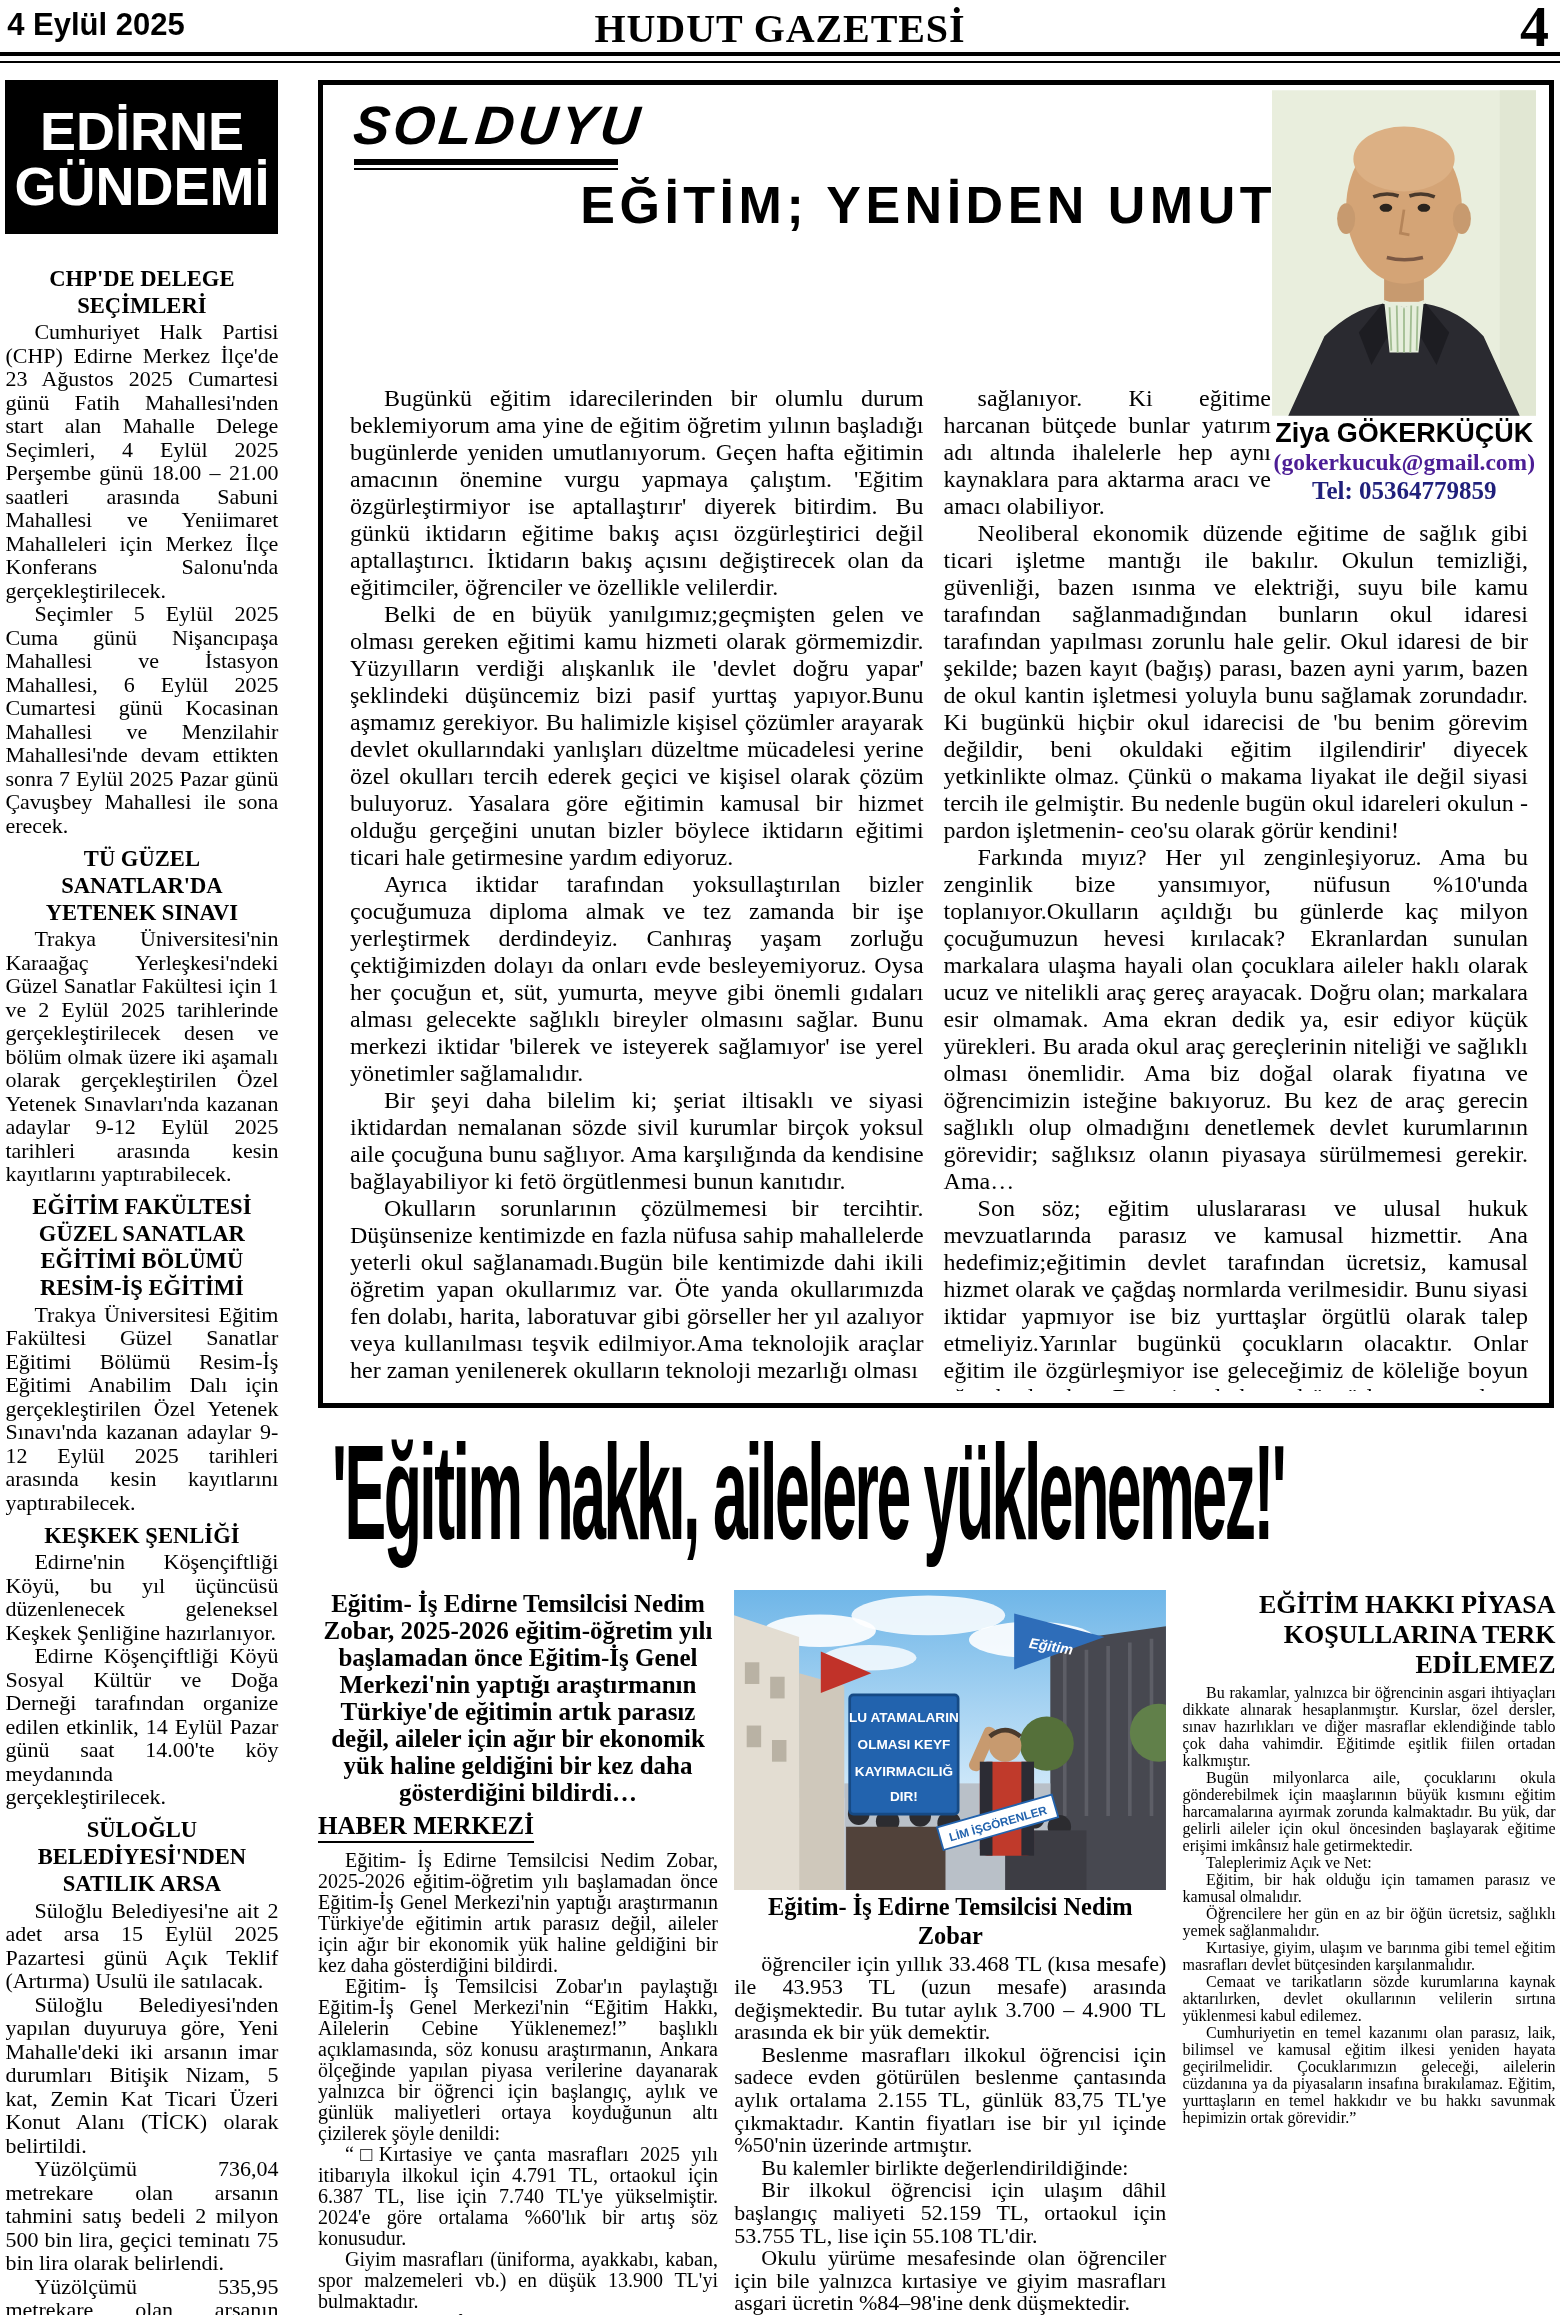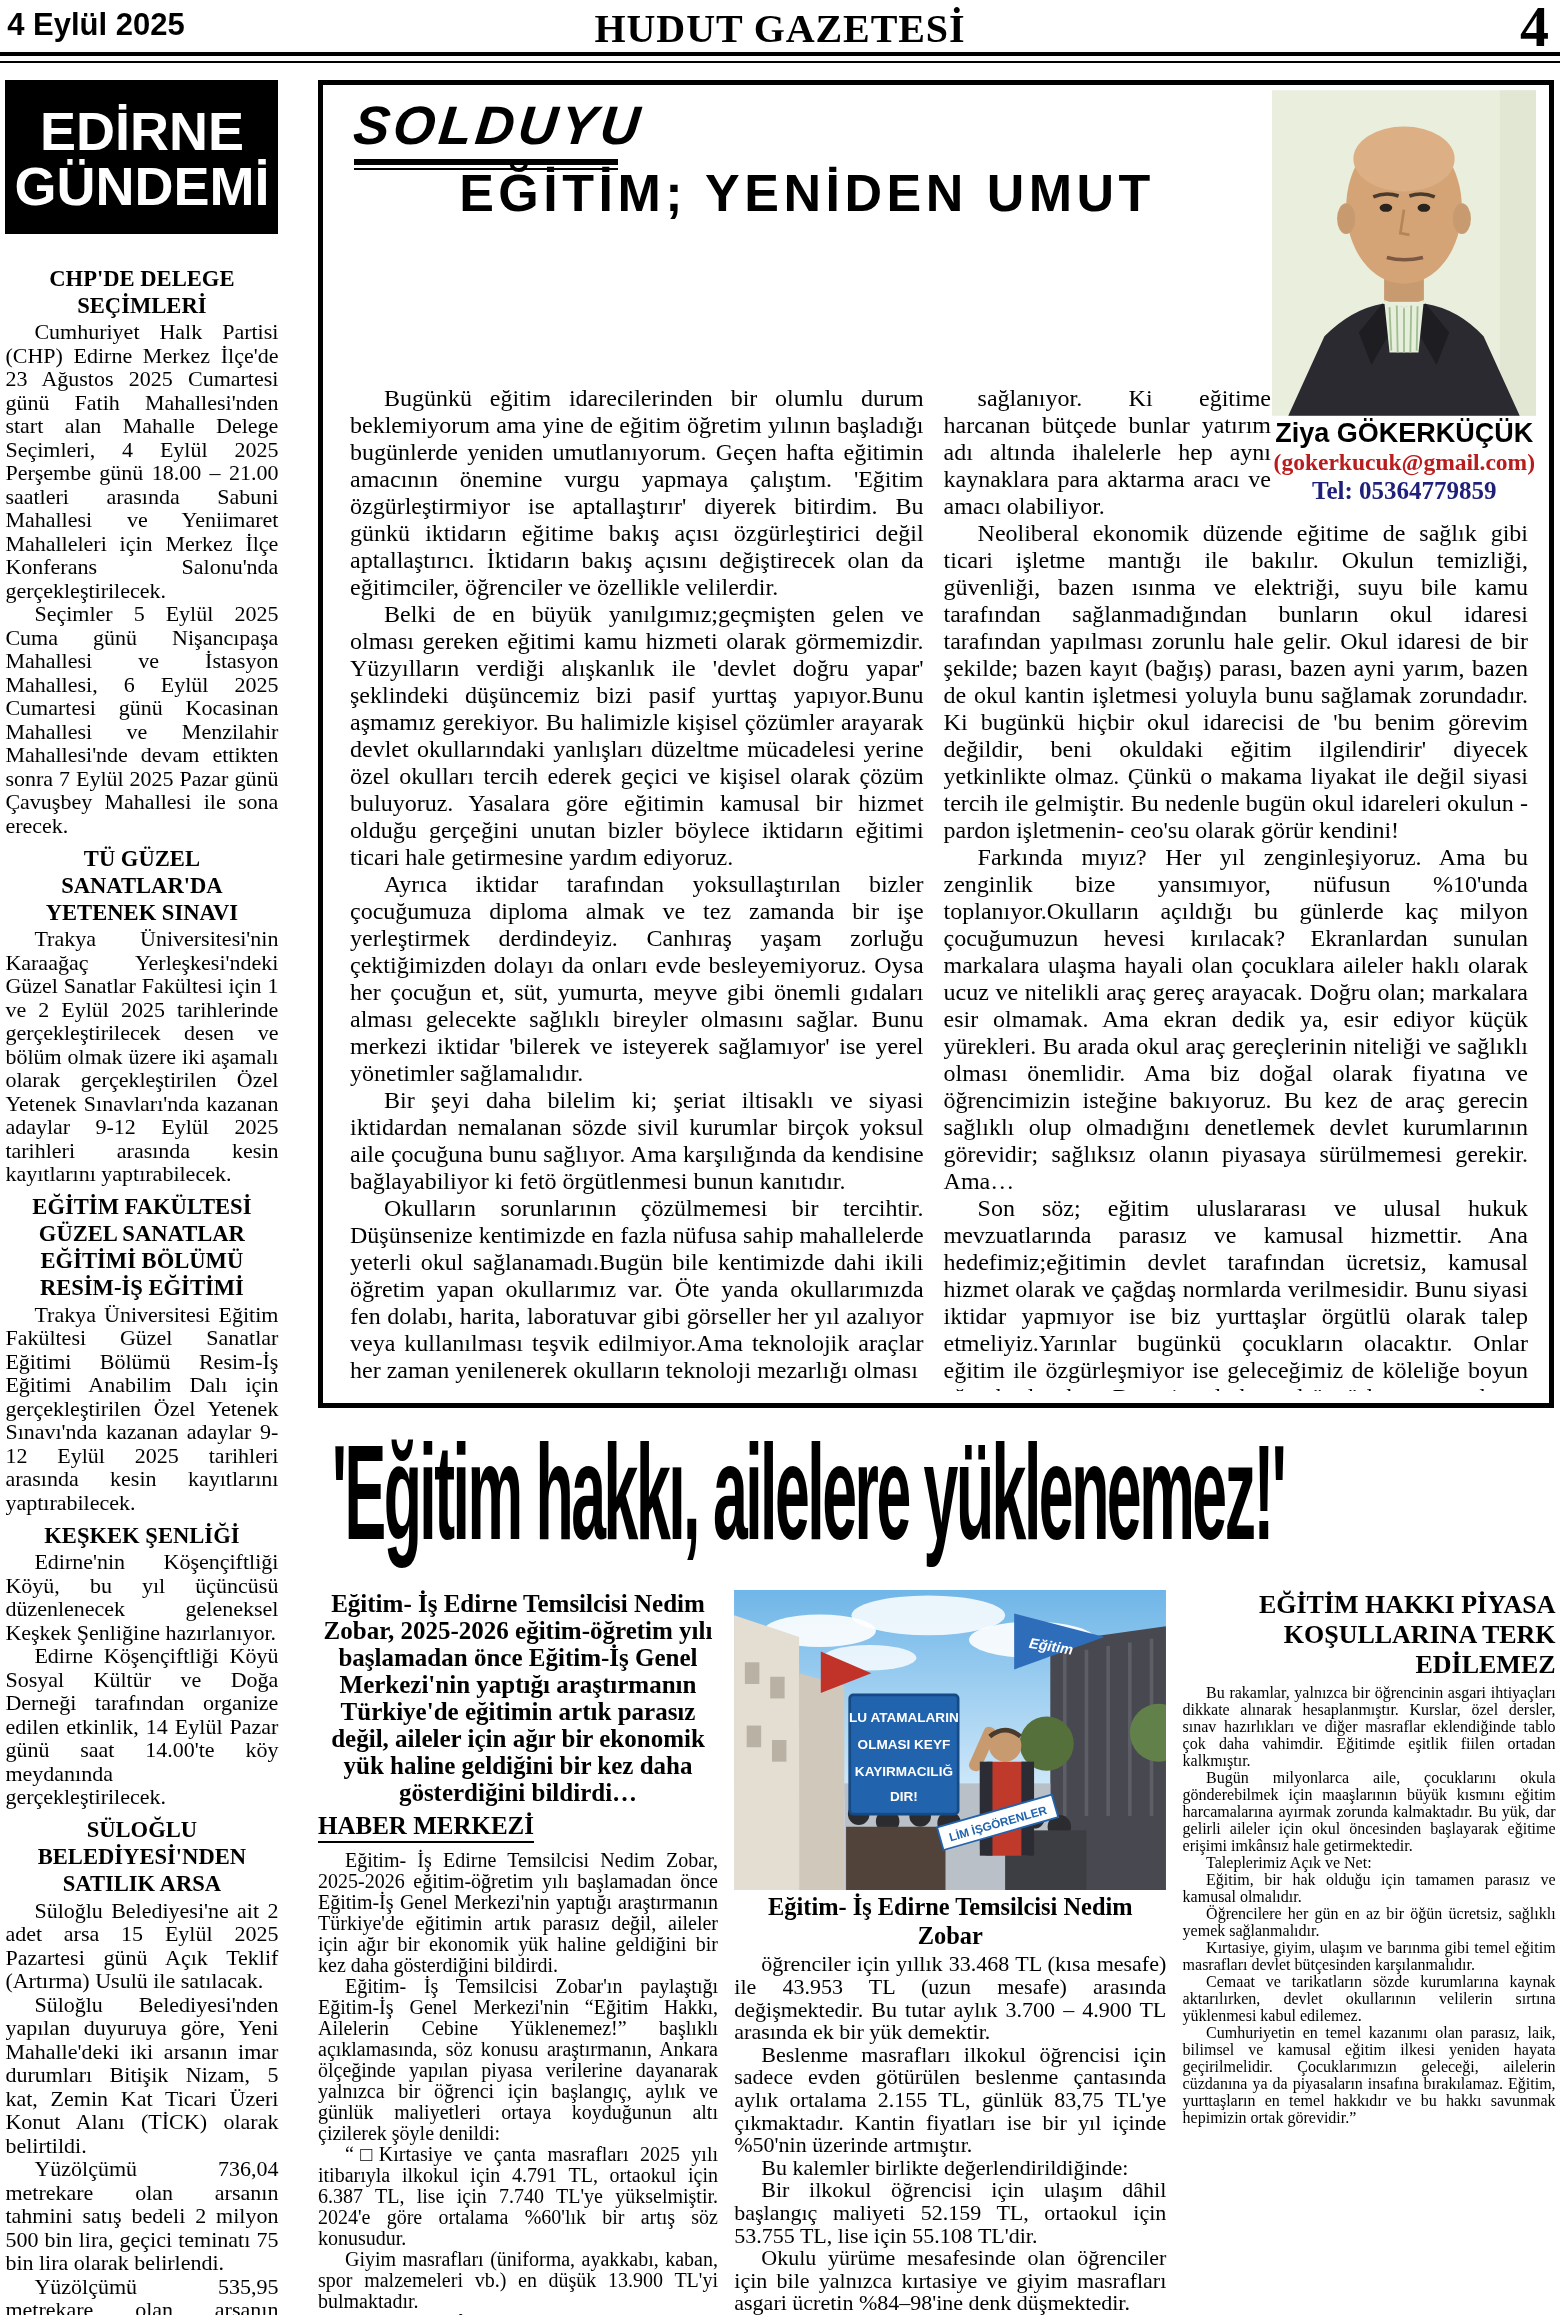--- a/index.html
+++ b/index.html
@@ -23,26 +23,26 @@
   .sb-h{font:bold 22.6px/27px "Liberation Serif",serif;text-align:center;margin:7.2px 0 1.8px;}
   .sb-p{font:22px/23.5px "Liberation Serif",serif;text-align:justify;text-indent:29px;margin:0;}
   
   .article-box{position:absolute;left:318px;top:80px;width:1236px;height:1328px;
     border:5.4px solid #000;box-sizing:border-box;background:#fff;}
   .solduyu-wrap{position:absolute;left:31px;top:12.7px;}
   .solduyu{font:bold italic 54px/1 "Liberation Sans",sans-serif;
     letter-spacing:3.6px;transform:skewX(-6deg);display:inline-block;}
   .solduyu-ul1{width:264px;height:6.3px;background:#000;margin-top:7.2px;}
   .solduyu-ul2{width:264px;height:1.8px;background:#000;margin-top:2.7px;}
-  .article-title{position:absolute;left:27px;top:78px;width:914px;text-align:center;
-    font:bold 52px "Liberation Sans",sans-serif;letter-spacing:4.5px;margin:0;}
+  .article-title{position:absolute;left:27px;top:78px;width:914px;text-align:right;
+    font:bold 52px "Liberation Sans",sans-serif;letter-spacing:4.5px;margin:12px;}
   .author-box{position:absolute;right:12.7px;top:5.4px;width:264px;text-align:center;}
   .author-photo{display:block;width:264px;height:326px;}
   .author-name{font:bold 27px/31px "Liberation Sans",sans-serif;margin-top:1.8px;}
-  .author-email{font:bold 23.5px/27px "Liberation Serif",serif;color:#b91c1c;text-align:center;}
+  .author-email{font:bold 23.5px/27px "Liberation Serif",serif;color:#4c1d95;text-align:center;}
   .author-tel{font:bold 25px/29px "Liberation Serif",serif;color:#1f1f7a;}
   .cols{position:absolute;left:27px;top:300px;width:1178px;height:1006px;
     display:flex;gap:20px;overflow:hidden;}
   .col{font:24px/27px "Liberation Serif",serif;text-align:justify;}
   .col p{margin:0;text-indent:34px;}
   .col1{width:579px;}
   .col2{width:590px;}
   .col2-spacer{float:right;width:257px;height:123px;}
   
   .headline{position:absolute;left:332px;top:1411px;width:1238px;height:177px;overflow:hidden;}

